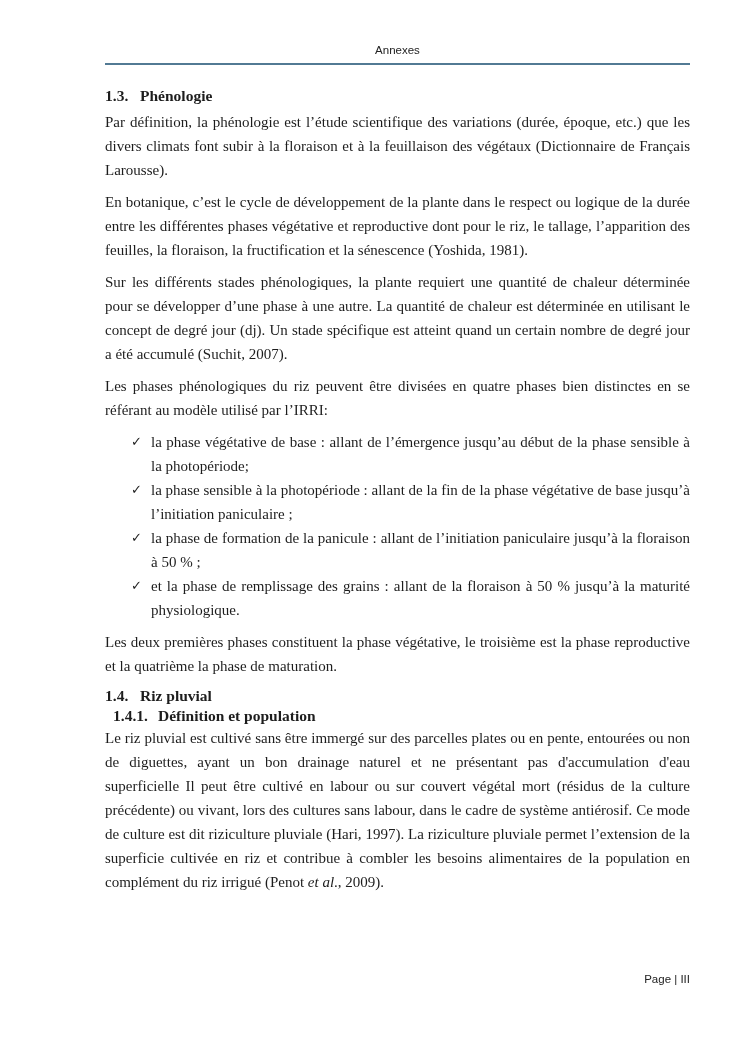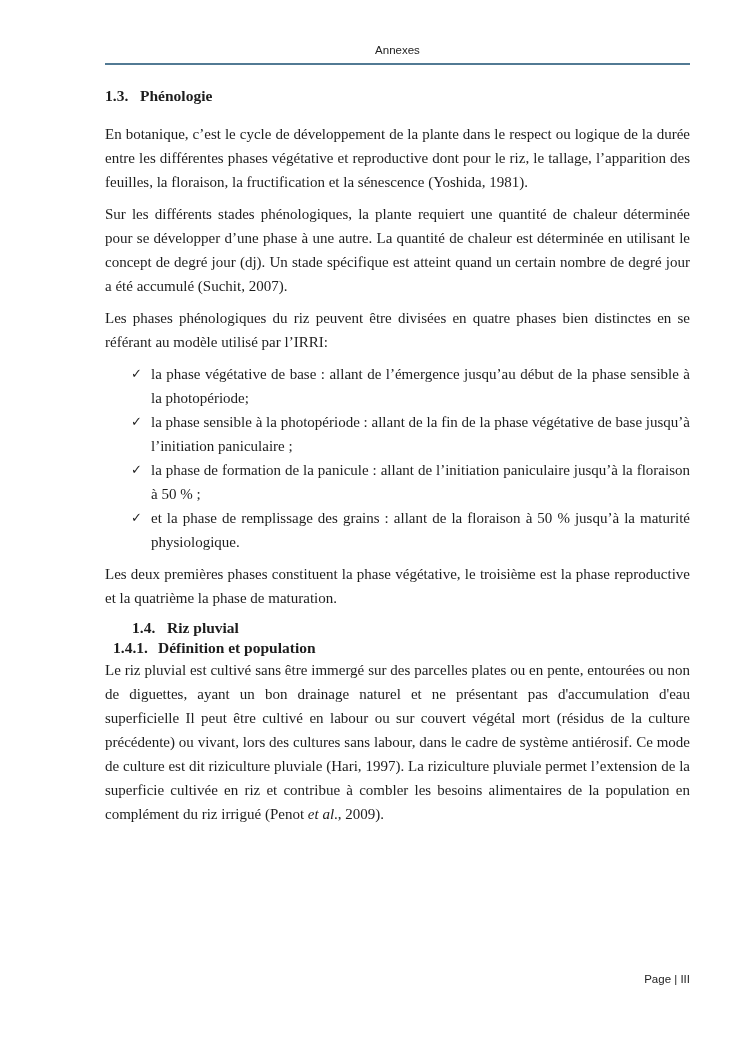--- a/index.html
+++ b/index.html
@@ -36,21 +36,21 @@
     font-size: 15px;
     line-height: 24px;
     text-align: justify;
   }
   h2.doc-h2, h3.doc-h3 {
     font-size: 15.5px;
     font-weight: bold;
     line-height: 20px;
     text-align: left;
   }
-  h2.doc-h2 { margin-bottom: 16px; }
+  h2.doc-h2 { margin-bottom: 4px; }
   .h-num { display: inline-block; min-width: 35px; }
   .h-num-sub { display: inline-block; min-width: 45px; margin-left: 8px; }
   p.doc-p { margin-bottom: 8px; }
   ul.check-list {
     list-style: none;
     margin-bottom: 8px;
   }
   ul.check-list li {
     position: relative;
     padding-left: 46px;
@@ -81,20 +81,21 @@
 
   <div class="header">
     <span>Annexes</span>
     <div class="header-rule" style="background: rgb(82, 122, 148);"></div>
   </div>
 
   <div class="content">
 
     <h2 class="doc-h2"><span class="h-num">1.3.</span><span>Phénologie</span></h2>
 
+    <p class="doc-p">Par définition, la phénologie est l’étude scientifique des variations (durée, époque, etc.) que les divers climats font subir à la floraison et à la feuillaison des végétaux (Dictionnaire de Français Larousse).</p>
     <p class="doc-p">En botanique, c’est le cycle de développement de la plante dans le respect ou logique de la durée entre les différentes phases végétative et reproductive dont pour le riz, le tallage, l’apparition des feuilles, la floraison, la fructification et la sénescence (Yoshida, 1981).</p>
     <p class="doc-p">Sur les différents stades phénologiques, la plante requiert une quantité de chaleur déterminée pour se développer d’une phase à une autre. La quantité de chaleur est déterminée en utilisant le concept de degré jour (dj). Un stade spécifique est atteint quand un certain nombre de degré jour a été accumulé (Suchit, 2007).</p>
     <p class="doc-p">Les phases phénologiques du riz peuvent être divisées en quatre phases bien distinctes en se référant au modèle utilisé par l’IRRI:</p>
 
     <ul class="check-list">
       <li>
         <span class="check-glyph">✓</span>
         <span>la phase végétative de base : allant de l’émergence jusqu’au début de la phase sensible à la photopériode;</span>
       </li>
       <li>
@@ -106,21 +107,21 @@
         <span>la phase de formation de la panicule : allant de l’initiation paniculaire jusqu’à la floraison à 50 % ;</span>
       </li>
       <li>
         <span class="check-glyph">✓</span>
         <span>et la phase de remplissage des grains : allant de la floraison à 50 % jusqu’à la maturité physiologique.</span>
       </li>
     </ul>
 
     <p class="doc-p">Les deux premières phases constituent la phase végétative, le troisième est la phase reproductive et la quatrième la phase de maturation.</p>
 
-    <h2 class="doc-h2" style="margin-bottom:0;margin-left:27px;"><span class="h-num">1.4.</span><span>Riz pluvial</span></h2>
+    <h2 class="doc-h2" style="margin-bottom:0;"><span class="h-num">1.4.</span><span>Riz pluvial</span></h2>
 
     <h3 class="doc-h3"><span class="h-num-sub">1.4.1.</span><span>Définition et population</span></h3>
 
     <p class="doc-p"><span>Le riz pluvial est cultivé sans être immergé sur des parcelles plates ou en pente, entourées ou non de diguettes, ayant un bon drainage naturel et ne présentant pas d'accumulation d'eau superficielle Il peut être cultivé en labour ou sur couvert végétal mort (résidus de la culture précédente) ou vivant, lors des cultures sans labour, dans le cadre de système antiérosif. Ce mode de culture est dit riziculture pluviale  (Hari, 1997). La riziculture pluviale permet l’extension de la superficie cultivée en riz et contribue à combler les besoins alimentaires de la population en complément du riz irrigué (Penot </span><span class="italic">et al</span><span>., 2009).</span></p>
 
   </div>
 
   <div class="footer">
     <span>Page | III</span>
   </div>

